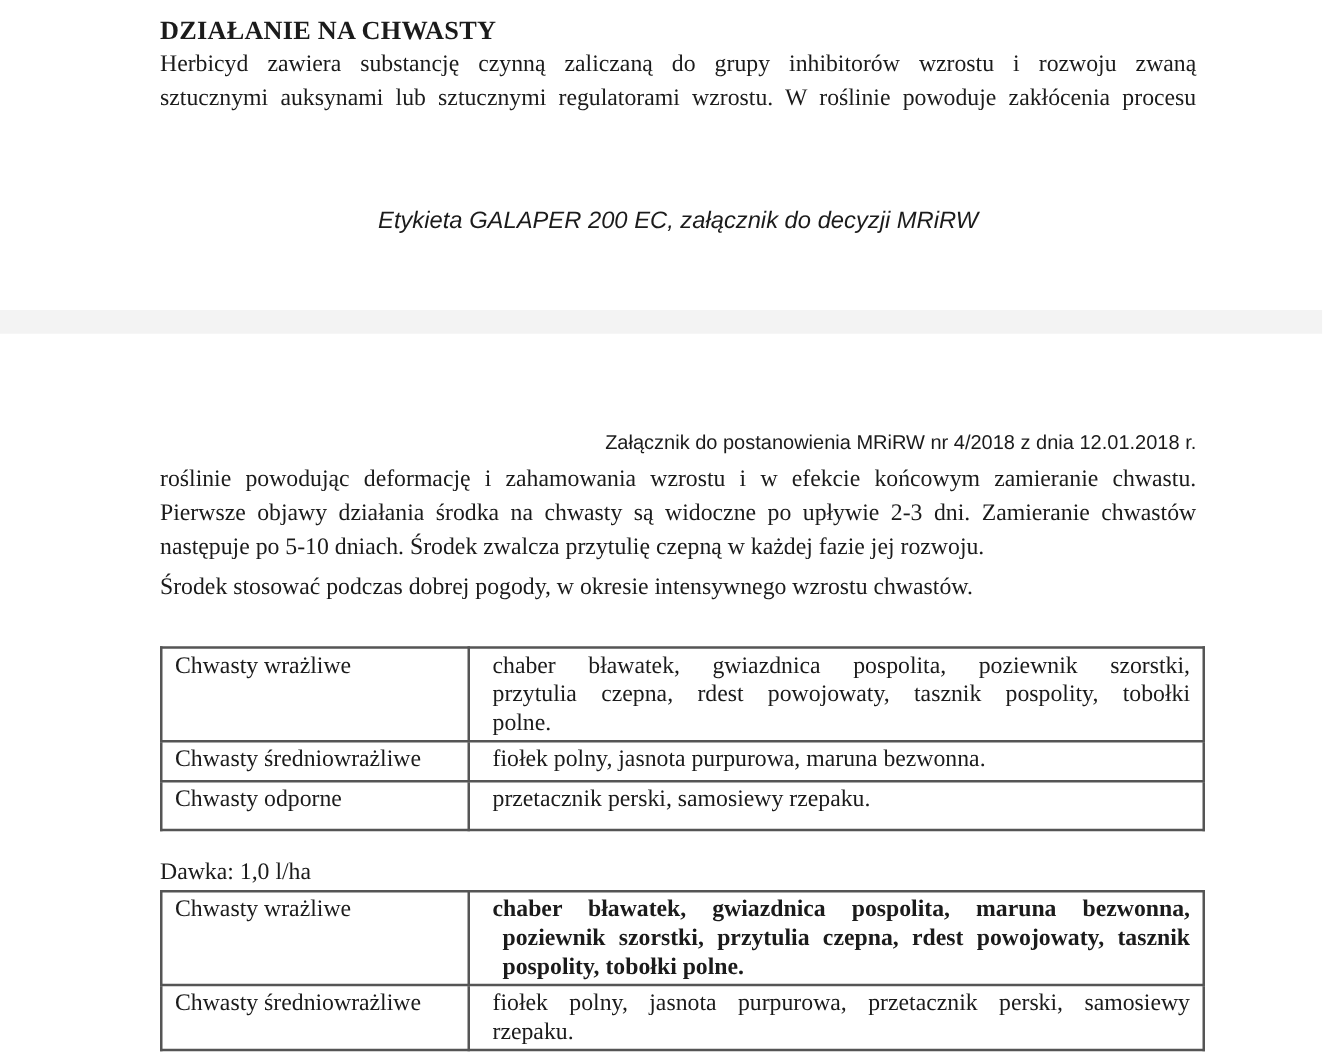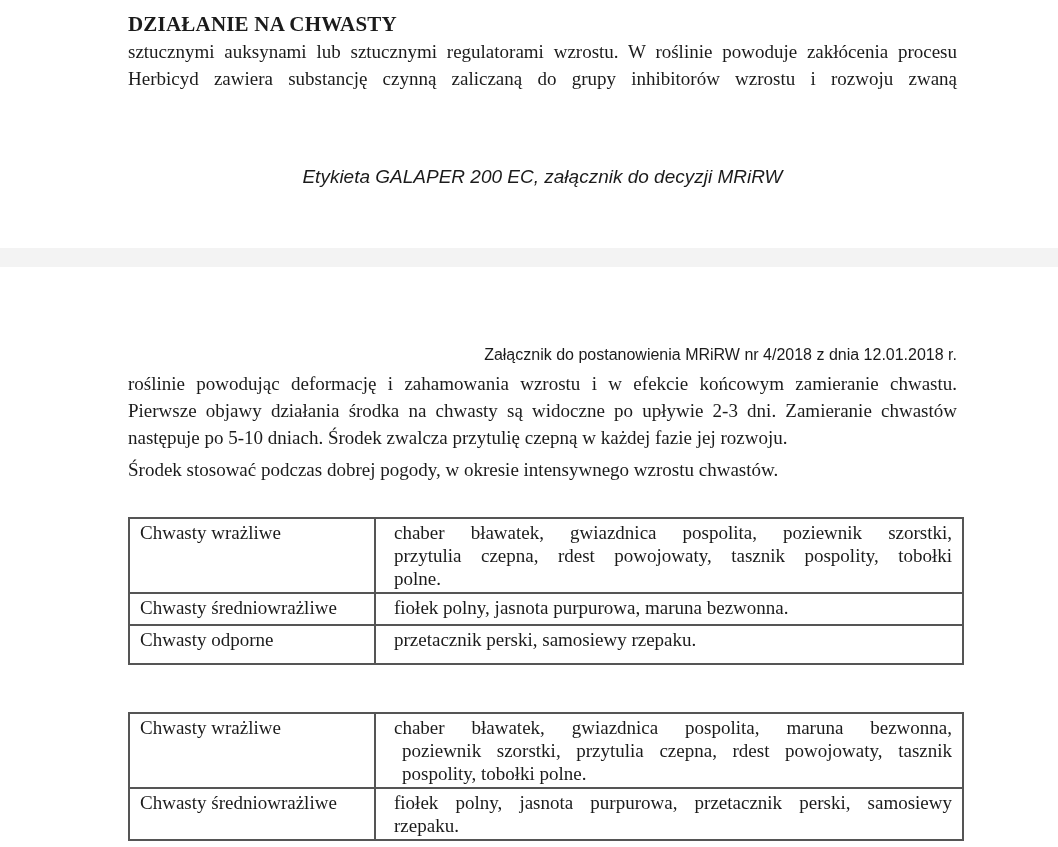--- a/index.html
+++ b/index.html
@@ -58,22 +58,22 @@
   .rh5 { height: 45px; }
 </style>
 </head>
 <body>
 
 <div class="page" style="color: rgb(27, 27, 27);">
 
   <div class="abs heading serif">DZIAŁANIE NA CHWASTY</div>
 
   <div class="abs para p1">
+    <div class="jline">Herbicyd zawiera substancję czynną zaliczaną do grupy inhibitorów wzrostu i rozwoju zwaną</div>
     <div class="jline">sztucznymi auksynami lub sztucznymi regulatorami wzrostu. W roślinie powoduje zakłócenia procesu</div>
-    <div class="jline">Herbicyd zawiera substancję czynną zaliczaną do grupy inhibitorów wzrostu i rozwoju zwaną</div>
   </div>
 
   <div class="abs footer-note sans">Etykieta GALAPER 200 EC, załącznik do decyzji MRiRW</div>
 
   <div class="separator" style="background: rgb(243, 243, 243);"></div>
 
   <div class="abs attach-note sans">Załącznik do postanowienia MRiRW nr 4/2018 z dnia 12.01.2018 r.</div>
 
   <div class="abs para p2">
     <div class="jline">roślinie powodując deformację i zahamowania wzrostu i w efekcie końcowym zamieranie chwastu.</div>
@@ -109,28 +109,29 @@
       <td class="c1" style="border-color: rgb(85, 85, 85);">
         <div class="nline">Chwasty odporne</div>
       </td>
       <td class="c2" style="border-color: rgb(85, 85, 85);">
         <div class="nline">przetacznik perski, samosiewy rzepaku.</div>
       </td>
     </tr>
   </tbody>
     </table>
 
+  <div class="abs dose2 serif">Dawka: 1,0 l/ha</div>
 
   <table class="weeds t2" style="border-color: rgb(85, 85, 85);">
     <tbody>
         <tr class="rh4">
       <td class="c1" style="border-color: rgb(85, 85, 85);">
         <div class="nline">Chwasty wrażliwe</div>
       </td>
-      <td class="c2" style="border-color: rgb(85, 85, 85);">
+      <td class="c2" style="border-color: rgb(85, 85, 85); font-weight: bold;">
         <div class="jline">chaber bławatek, gwiazdnica pospolita, maruna bezwonna,</div>
         <div class="jline ind">poziewnik szorstki, przytulia czepna, rdest powojowaty, tasznik</div>
         <div class="nline ind">pospolity, tobołki polne.</div>
       </td>
     </tr>
     <tr class="rh5">
       <td class="c1" style="border-color: rgb(85, 85, 85);">
         <div class="nline">Chwasty średniowrażliwe</div>
       </td>
       <td class="c2" style="border-color: rgb(85, 85, 85);">

